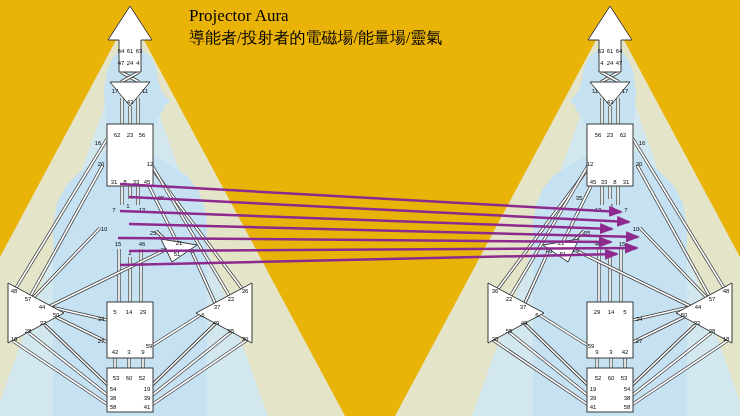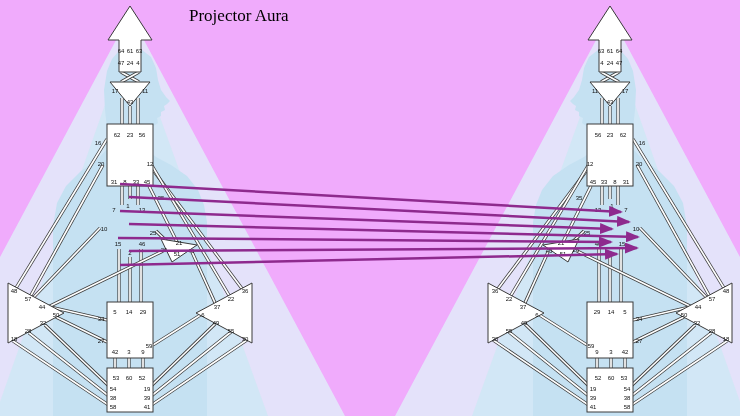--- a/index.html
+++ b/index.html
@@ -1,16 +1,16 @@
 <!DOCTYPE html>
 <html><head>
 <meta charset="utf-8">
 <style>
   html,body{margin:0;padding:0;background:#ffffff;}
-  #stage{position:relative;width:740px;height:416px;overflow:hidden;background:#f0abfc;
+  #stage{position:relative;width:740px;height:416px;overflow:hidden;background:#eab308;
          font-family:"Liberation Serif",serif;}
   #canvas{position:absolute;left:0;top:0;}
   #title{position:absolute;left:189px;top:6px;font-size:17px;color:#000;white-space:nowrap;}
   #subtitle{position:absolute;left:189px;top:28px;font-size:16px;color:#000;white-space:nowrap;}
   .gate{font-family:"Liberation Sans",sans-serif;font-size:6px;fill:#111;text-anchor:middle;}
 </style>
 </head>
 <body>
 
 <div id="stage">
@@ -306,13 +306,14 @@
         <line x1="120" y1="184" x2="621" y2="212" stroke="#8e2a8e" stroke-width="2.5" marker-end="url(#ah)"></line>
         <line x1="129" y1="197" x2="629" y2="222" stroke="#8e2a8e" stroke-width="2.5" marker-end="url(#ah)"></line>
         <line x1="120" y1="211" x2="612" y2="229" stroke="#8e2a8e" stroke-width="2.5" marker-end="url(#ah)"></line>
         <line x1="129" y1="224" x2="638" y2="237" stroke="#8e2a8e" stroke-width="2.5" marker-end="url(#ah)"></line>
         <line x1="118" y1="238" x2="611" y2="242" stroke="#8e2a8e" stroke-width="2.5" marker-end="url(#ah)"></line>
         <line x1="129" y1="251" x2="637" y2="248" stroke="#8e2a8e" stroke-width="2.5" marker-end="url(#ah)"></line>
         <line x1="120" y1="265" x2="617" y2="254" stroke="#8e2a8e" stroke-width="2.5" marker-end="url(#ah)"></line>
       </g>
   </svg>
   <div id="title">Projector Aura</div>
+  <div id="subtitle">導能者/投射者的電磁場/能量場/靈氣</div>
 </div>
 
 </body></html>

